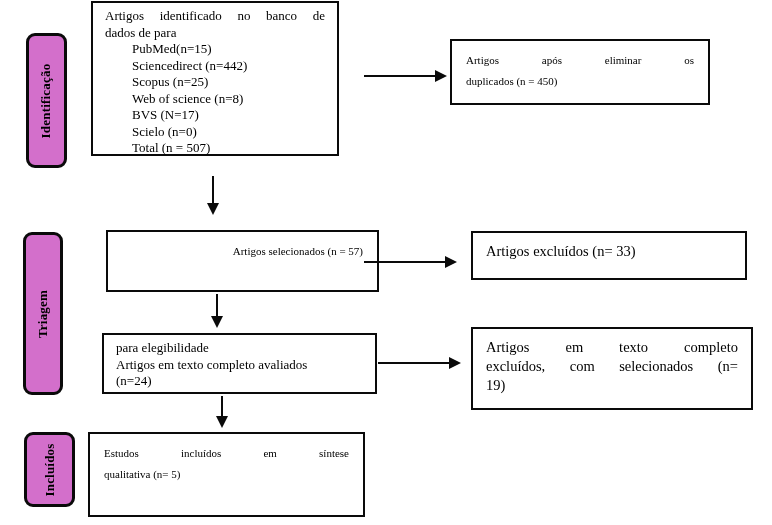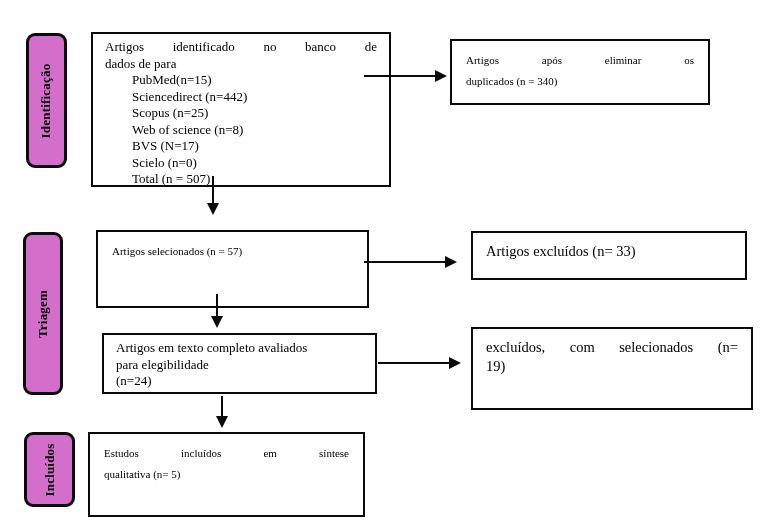--- a/index.html
+++ b/index.html
@@ -89,52 +89,53 @@
   <div class="stage" style="left:26px; top:33px; width:41px; height:135px;">
     <span>Identificação</span>
   </div>
   <div class="stage" style="left:23px; top:232px; width:40px; height:163px;">
     <span>Triagem</span>
   </div>
   <div class="stage" style="left:24px; top:432px; width:51px; height:75px;">
     <span>Incluídos</span>
   </div>
 
-  <div class="fbox small-text" style="left:91px; top:32px; width:300px; height:155px;">
+  <div class="fbox small-text" style="left:91px; top:1px; width:248px; height:155px;">
     <div class="just">Artigos identificado no banco de</div>
     <div>dados de para</div>
     <div class="indent">PubMed(n=15)</div>
     <div class="indent">Sciencedirect (n=442)</div>
     <div class="indent">Scopus (n=25)</div>
     <div class="indent">Web of science (n=8)</div>
     <div class="indent">BVS (N=17)</div>
     <div class="indent">Scielo (n=0)</div>
     <div class="indent">Total (n = 507)</div>
   </div>
 
   <div class="fbox big-text" style="left:450px; top:39px; width:260px; height:66px;">
     <div class="just">Artigos após eliminar os</div>
-    <div>duplicados (n = 340)</div>
+    <div>duplicados (n = 450)</div>
   </div>
 
-  <div class="fbox big-text" style="left:96px; top:230px; width:273px; height:78px;">
+  <div class="fbox big-text" style="left:106px; top:230px; width:273px; height:62px;text-align:right;">
     <div>Artigos selecionados (n = 57)</div>
   </div>
 
   <div class="fbox mid-text" style="left:471px; top:231px; width:276px; height:49px;">
     <div class="center-line">Artigos excluídos (n= 33)</div>
   </div>
 
   <div class="fbox small-text" style="left:102px; top:333px; width:275px; height:61px;">
+    <div>para elegibilidade</div>
     <div>Artigos em texto completo avaliados</div>
-    <div>para elegibilidade</div>
     <div>(n=24)</div>
   </div>
 
   <div class="fbox mid-text" style="left:471px; top:327px; width:282px; height:83px;">
+    <div class="just">Artigos em texto completo</div>
     <div class="just">excluídos, com selecionados (n=</div>
     <div>19)</div>
   </div>
 
   <div class="fbox big-text" style="left:88px; top:432px; width:277px; height:85px;">
     <div class="just">Estudos incluídos em síntese</div>
     <div>qualitativa (n= 5)</div>
   </div>
 
   <div class="arrow-h" style="left:364px; top:75px; width:72px;"></div>

